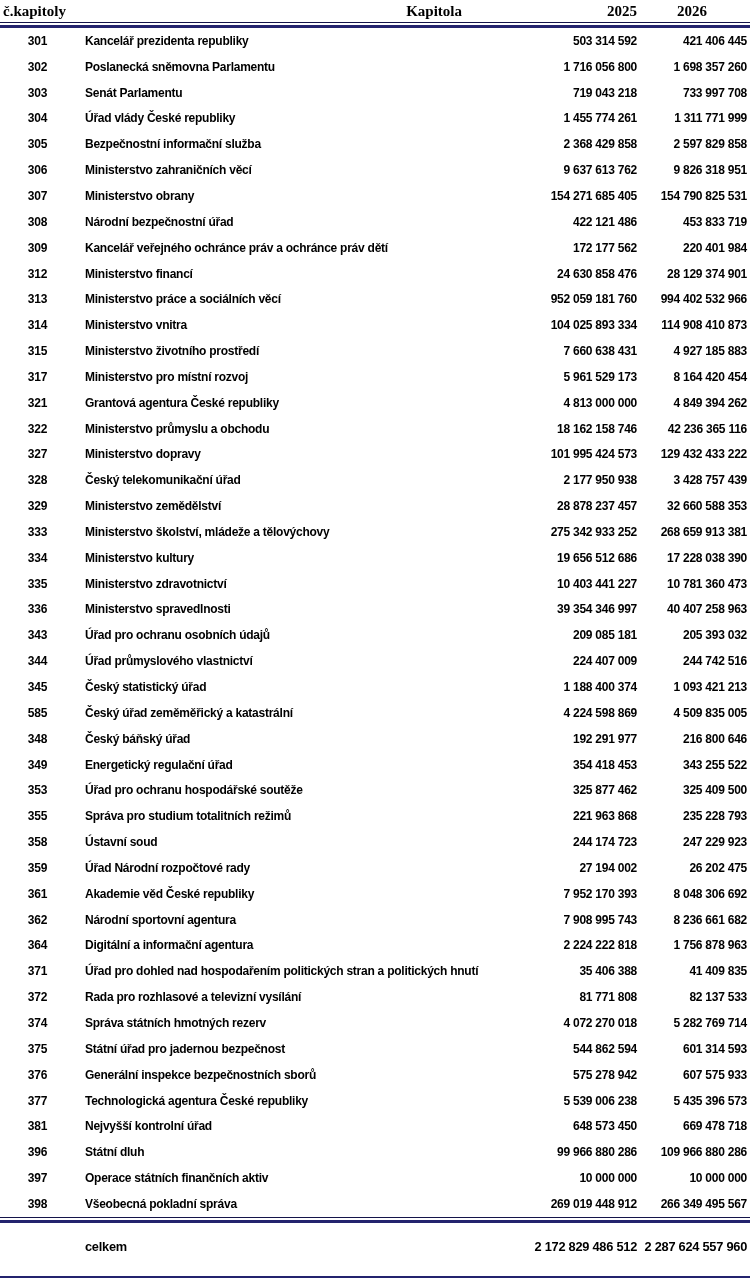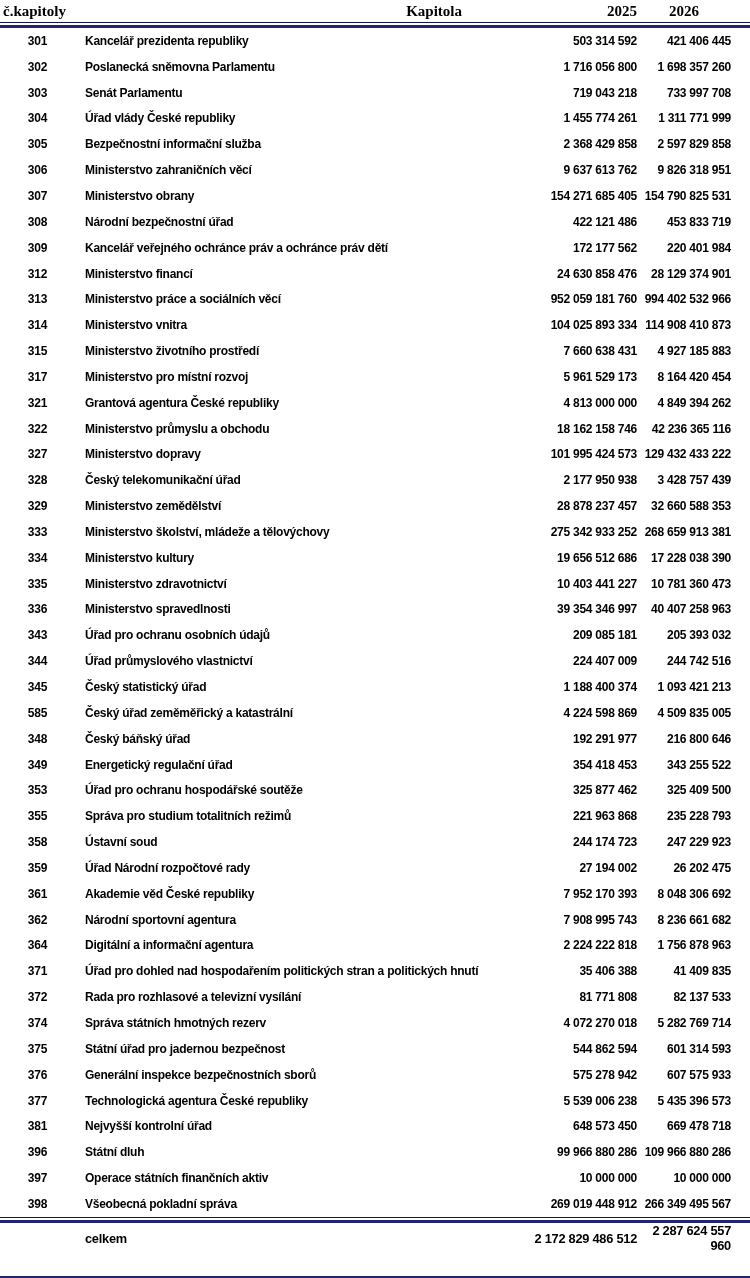--- a/index.html
+++ b/index.html
@@ -25,34 +25,34 @@
     align-items:center;
     height:25.85px;
     font-size:12px;
     font-weight:bold;
     letter-spacing:-0.25px;
     white-space:nowrap;
   }
   .c1{width:75px;flex:none;text-align:center;}
   .c2{width:387px;flex:none;text-align:left;padding-left:10px;box-sizing:border-box;overflow:visible;}
   .c3{width:175px;flex:none;text-align:right;}
-  .c4{width:113px;flex:none;text-align:right;padding-right:19px;box-sizing:border-box;}
+  .c4{width:113px;flex:none;text-align:right;padding-right:3px;box-sizing:border-box;}
   .thead .c1{text-align:left;padding-left:3px;box-sizing:border-box;}
   .thead .c2{text-align:right;}
   .thead .c3{text-align:right;}
   .thead .c4{text-align:center;}
   .rule-double{width:750px;}
   .rule-double .thin{height:1px;background:#14144a;}
   .rule-double .gap{height:2px;background:#ffffff;}
   .rule-double .thick{height:3px;background:#23236e;}
   .total-row{
     display:flex;
     align-items:center;
     height:27px;
-    margin-top:2px;
+    margin-top:10px;
     font-size:12.8px;
     font-weight:bold;
     letter-spacing:-0.25px;
   }
   .rule-bottom{
     position:absolute;
     left:0;bottom:0;
     width:750px;height:2px;
     background:#23236e;
   }

